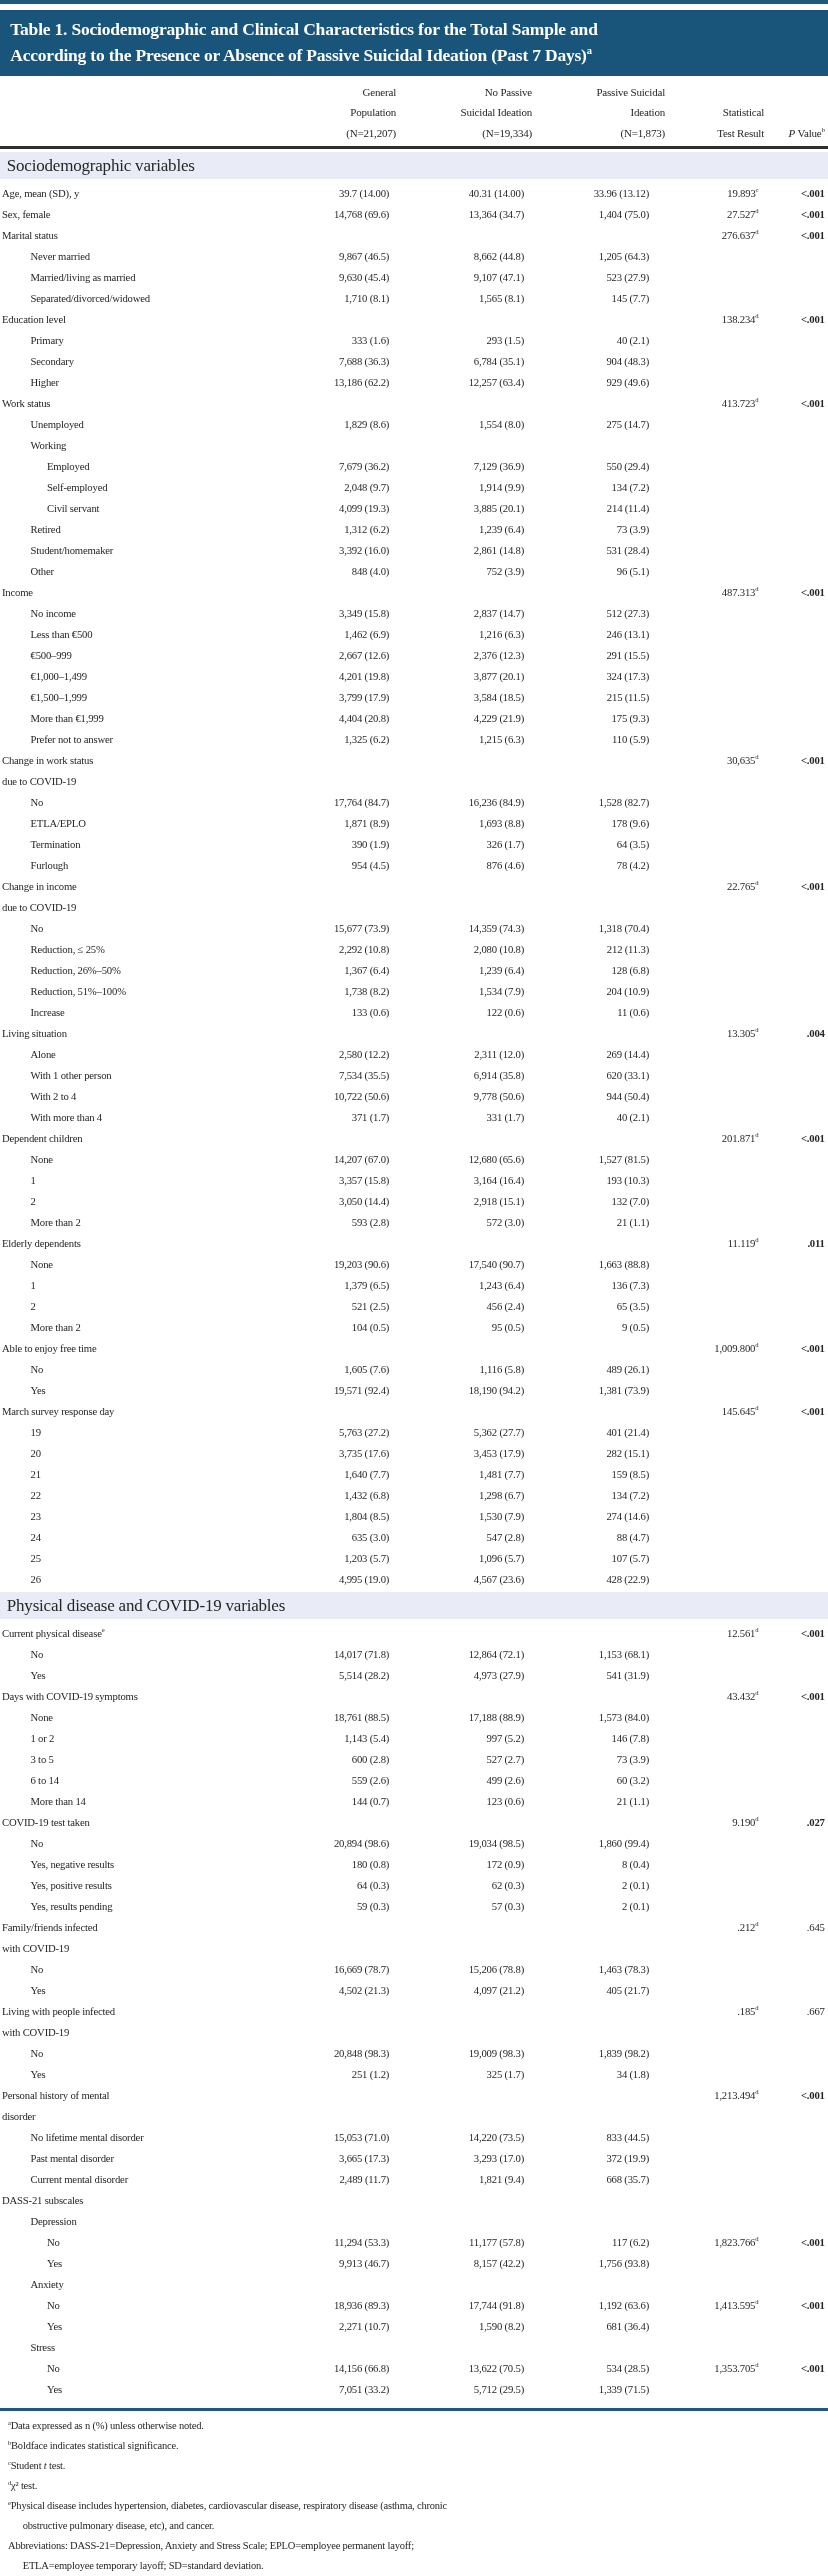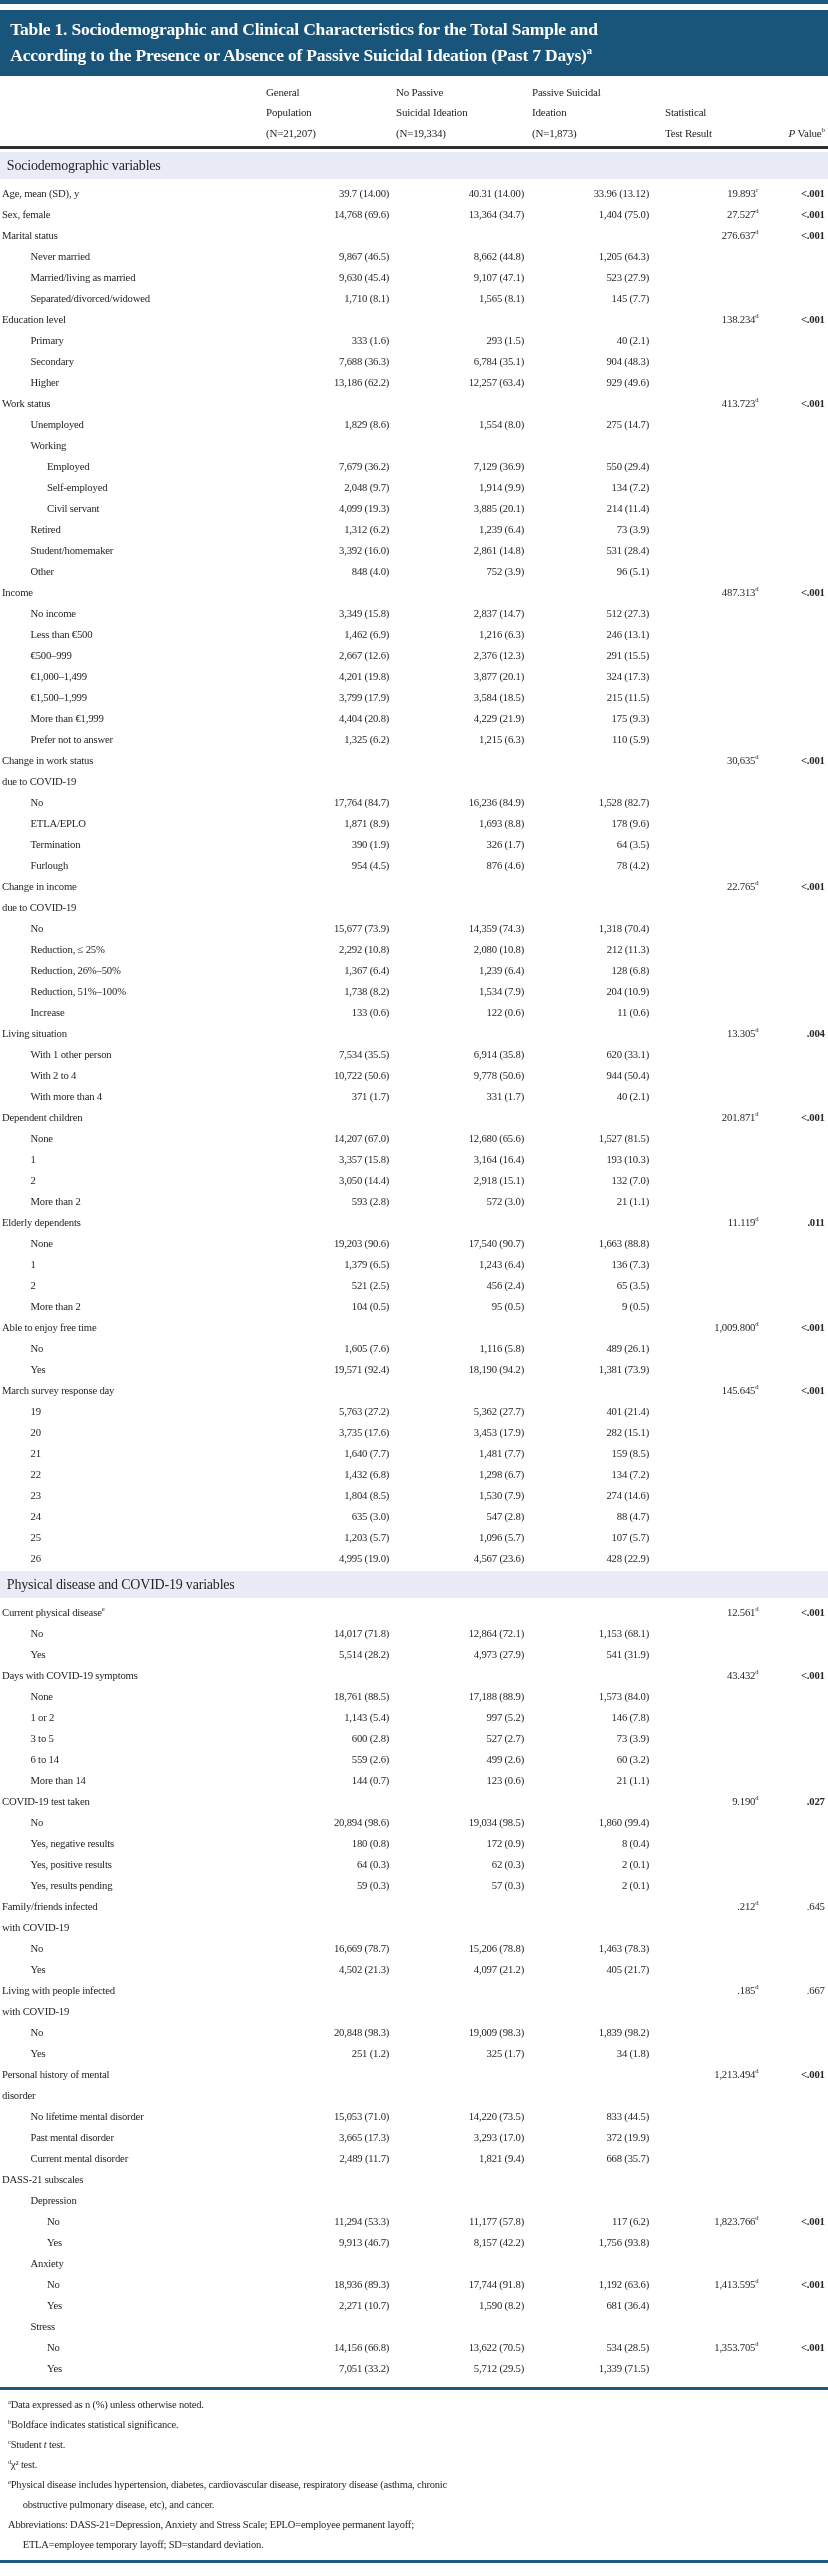--- a/index.html
+++ b/index.html
@@ -16,28 +16,28 @@
     font-family:Liberation Serif, serif;letter-spacing:-0.2px;overflow:hidden;
   }
   .top-rule{height:4px;background:var(--rule-blue);}
   .title-bar{margin-top:5.7px;background:var(--header-bg);color:#fff;padding:6.2px 13.6px 8.5px 10.2px;}
   .title-line{font-size:17.5px;font-weight:bold;line-height:26px;}
   .title-line sup{font-size:60%;line-height:0;}
   .col-headers{
     display:grid;grid-template-columns:266px 130px 136px 133px 99px 63px;
     padding-top:5.7px;
   }
-  .ch{display:flex;flex-direction:column;justify-content:flex-end;text-align:left;
+  .ch{display:flex;flex-direction:column;justify-content:flex-end;text-align:right;
       font-size:11px;line-height:20.3px;}
   .ch-p{text-align:right;padding-right:2.3px;}
   .ch-p i{font-style:italic;}
   .ch sup{font-size:62%;line-height:0;vertical-align:super;}
   .header-rule{margin-top:3.4px;height:1.1px;border-top:2.3px solid var(--rule-dark);border-bottom:0.6px solid var(--rule-dark);}
   .band{background:var(--band-bg);height:27px;line-height:27px;margin:2.8px 0 3.4px 0;
-        font-size:14px;padding-left:6.8px;}
+        font-size:17px;padding-left:6.8px;}
   .row{display:grid;grid-template-columns:266px 130px 136px 133px 99px 63px;
        font-size:10.7px;line-height:21px;}
   .c{align-self:start;}
   .c.label{white-space:pre-line;}
   .ind0{padding-left:2px;}
   .ind1{padding-left:30.5px;}
   .ind2{padding-left:47px;}
   .v{text-align:right;}
   .row .c:nth-child(2){padding-right:6.8px;}
   .row .c:nth-child(3){padding-right:8px;}
@@ -401,20 +401,28 @@
       </div>
       <div class="row">
         <div class="c label ind0"><span>Living situation</span></div>
         <div class="c v"></div>
         <div class="c v"></div>
         <div class="c v"></div>
         <div class="c stat"><span>13.305</span><sup>d</sup></div>
         <div class="c p bold">.004</div>
       </div>
       <div class="row">
+        <div class="c label ind1"><span>Alone</span></div>
+        <div class="c v">2,580 (12.2)</div>
+        <div class="c v">2,311 (12.0)</div>
+        <div class="c v">269 (14.4)</div>
+        <div class="c stat"></div>
+        <div class="c p"></div>
+      </div>
+      <div class="row">
         <div class="c label ind1"><span>With 1 other person</span></div>
         <div class="c v">7,534 (35.5)</div>
         <div class="c v">6,914 (35.8)</div>
         <div class="c v">620 (33.1)</div>
         <div class="c stat"></div>
         <div class="c p"></div>
       </div>
       <div class="row">
         <div class="c label ind1"><span>With 2 to 4</span></div>
         <div class="c v">10,722 (50.6)</div>

